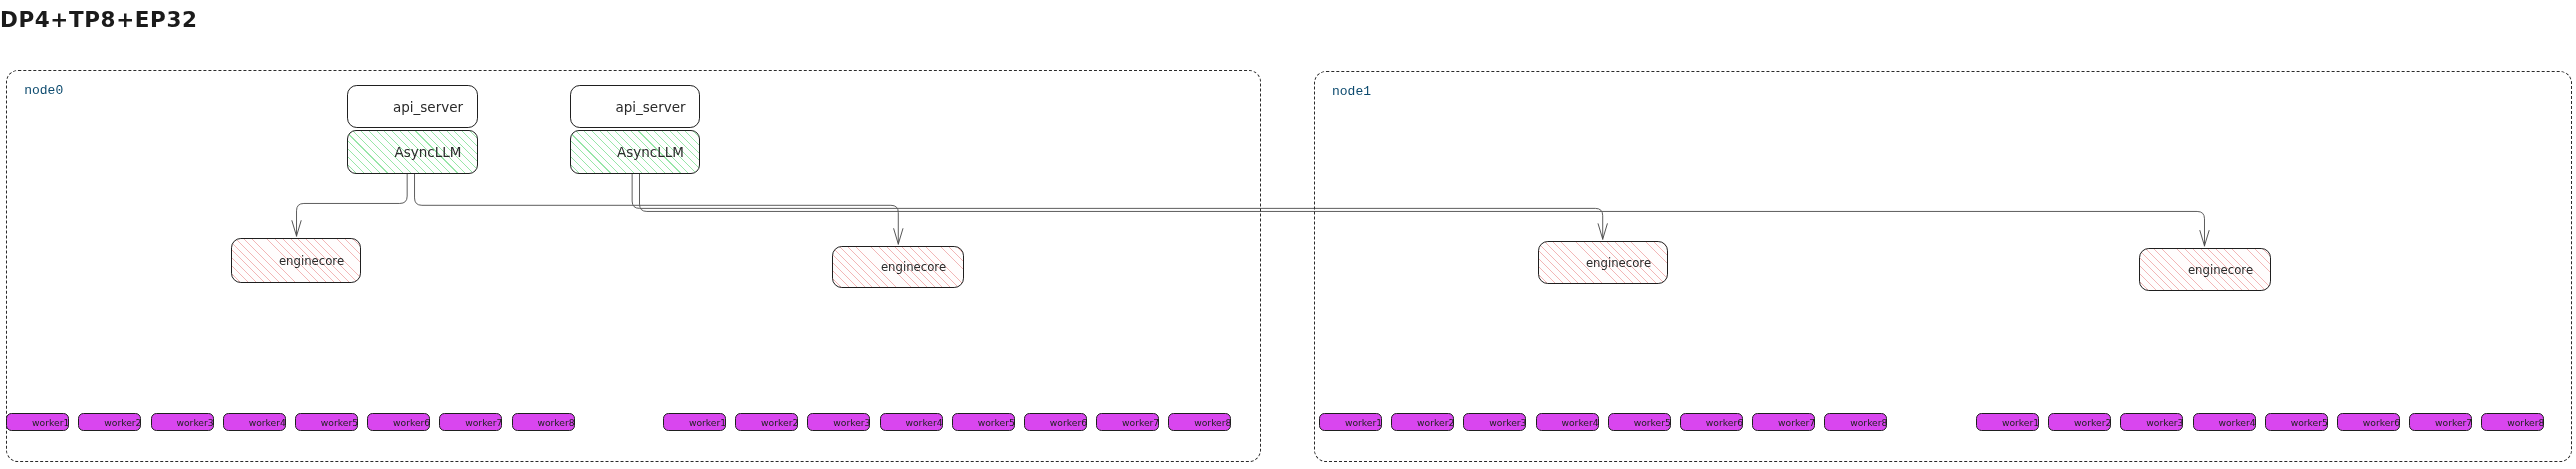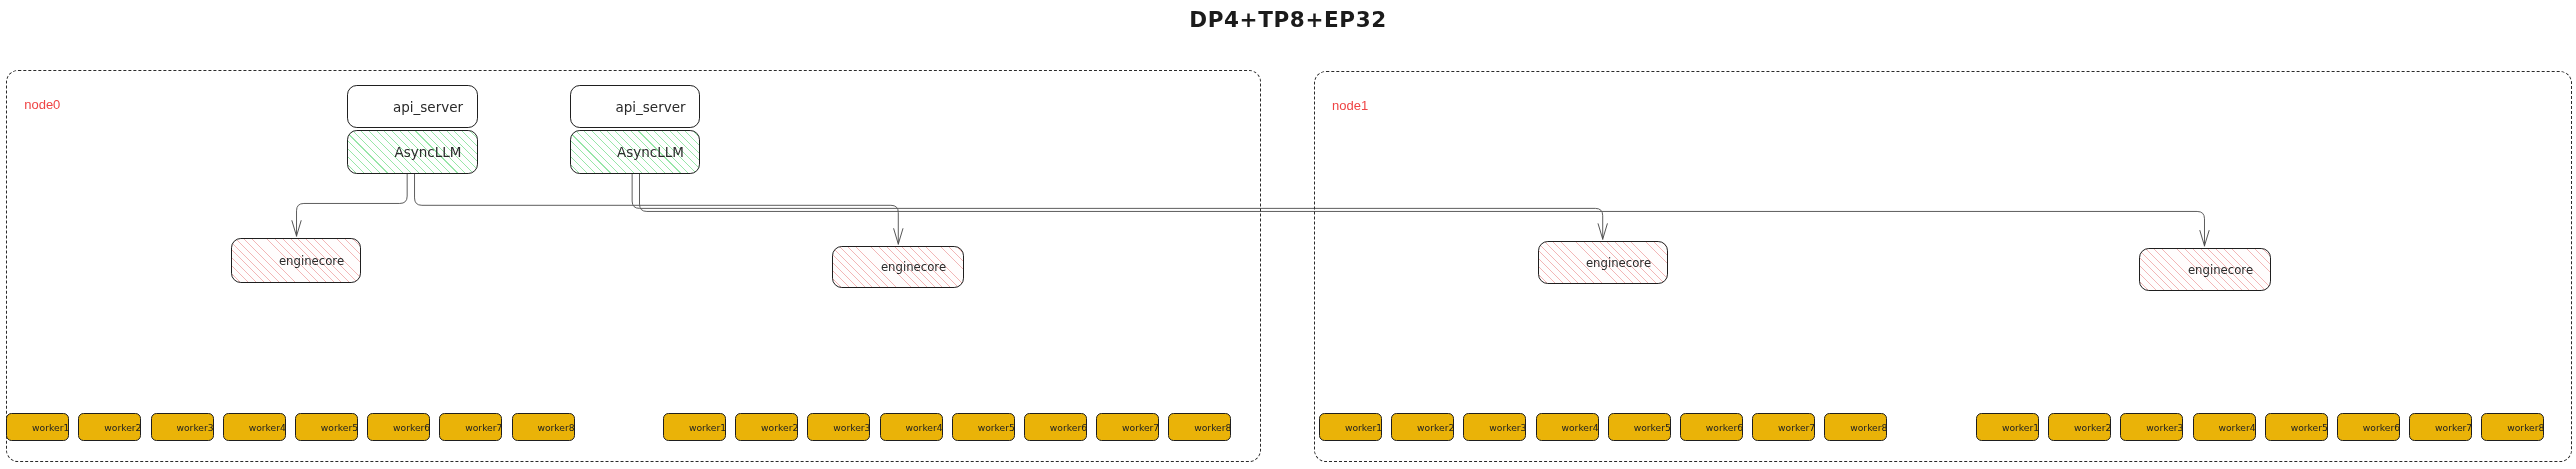--- a/index.html
+++ b/index.html
@@ -7,56 +7,57 @@
     --connector:#5a5a5a;
     --async-hatch:#98e6a8;
     --engine-hatch:#f2b6b6;
   }
   html,body{margin:0;padding:0;background:#ffffff;}
   .canvas{
     position:relative;width:2576px;height:469px;background:#ffffff;overflow:hidden;
     font-family:"DejaVu Sans", sans-serif;color:#222;
   }
   .title{
-    position:absolute;left:0;top:7.4px;width:100%;text-align:center;
+    position:absolute;left:0;top:7.4px;width:100%;text-align:left;
     font-size:21.5px;font-weight:600;letter-spacing:0.6px;color:#1b1b1b;
   }
   .node{
     position:absolute;border:1.2px dashed #2a2a2a;border-radius:12.3px;background:transparent;
   }
   .node-label{
-    position:absolute;left:17px;top:26px;
-    font-family:Liberation Sans, sans-serif;font-size:13px;color:#ef4444;white-space:nowrap;
+    position:absolute;left:17px;top:12px;
+    font-family:Liberation Mono, monospace;font-size:13px;color:#0c4a6e;white-space:nowrap;
   }
   .box{
     position:absolute;display:flex;align-items:center;justify-content:center;
     border:1.5px solid var(--border);border-radius:9.8px;background:#ffffff;
     font-size:13.5px;color:#2a2a2a;box-sizing:border-box;white-space:nowrap;padding-left:31px;
   }
   .box.async{
     background:
       repeating-linear-gradient(45deg,
         var(--async-hatch) 0px, var(--async-hatch) 0.8px,
         transparent 0.8px, transparent 5.5px),
       #fefffe;
+    border-radius: 9px;
   }
   .box.engine{
     font-size:11.7px;
     background:
       repeating-linear-gradient(45deg,
         var(--engine-hatch) 0px, var(--engine-hatch) 0.7px,
         transparent 0.7px, transparent 5.5px),
       #fffdfd;
   }
   .workers{
     position:absolute;display:flex;flex-direction:row;gap:9.2px;
   }
   .worker{
-    width:63px;height:28px;box-sizing:border-box;
-    border:1.2px solid var(--border);border-radius:5.5px;background:#eab308;
+    width:63px;height:18px;box-sizing:border-box;
+    border:1.2px solid var(--border);border-radius:5.5px;background:#d946ef;
     display:flex;align-items:center;justify-content:center;
     font-size:9.2px;color:#222;white-space:nowrap;padding-left:26px;
   }
   svg.connectors{position:absolute;left:0;top:0;width:2576px;height:469px;}
   .conn{stroke:var(--connector);stroke-width:1.6;fill:none;stroke-linecap:round;}
   .arrowhead{stroke:#474747;stroke-width:1.5;fill:none;stroke-linecap:round;}
 </style>
 </head>
 <body>
 

